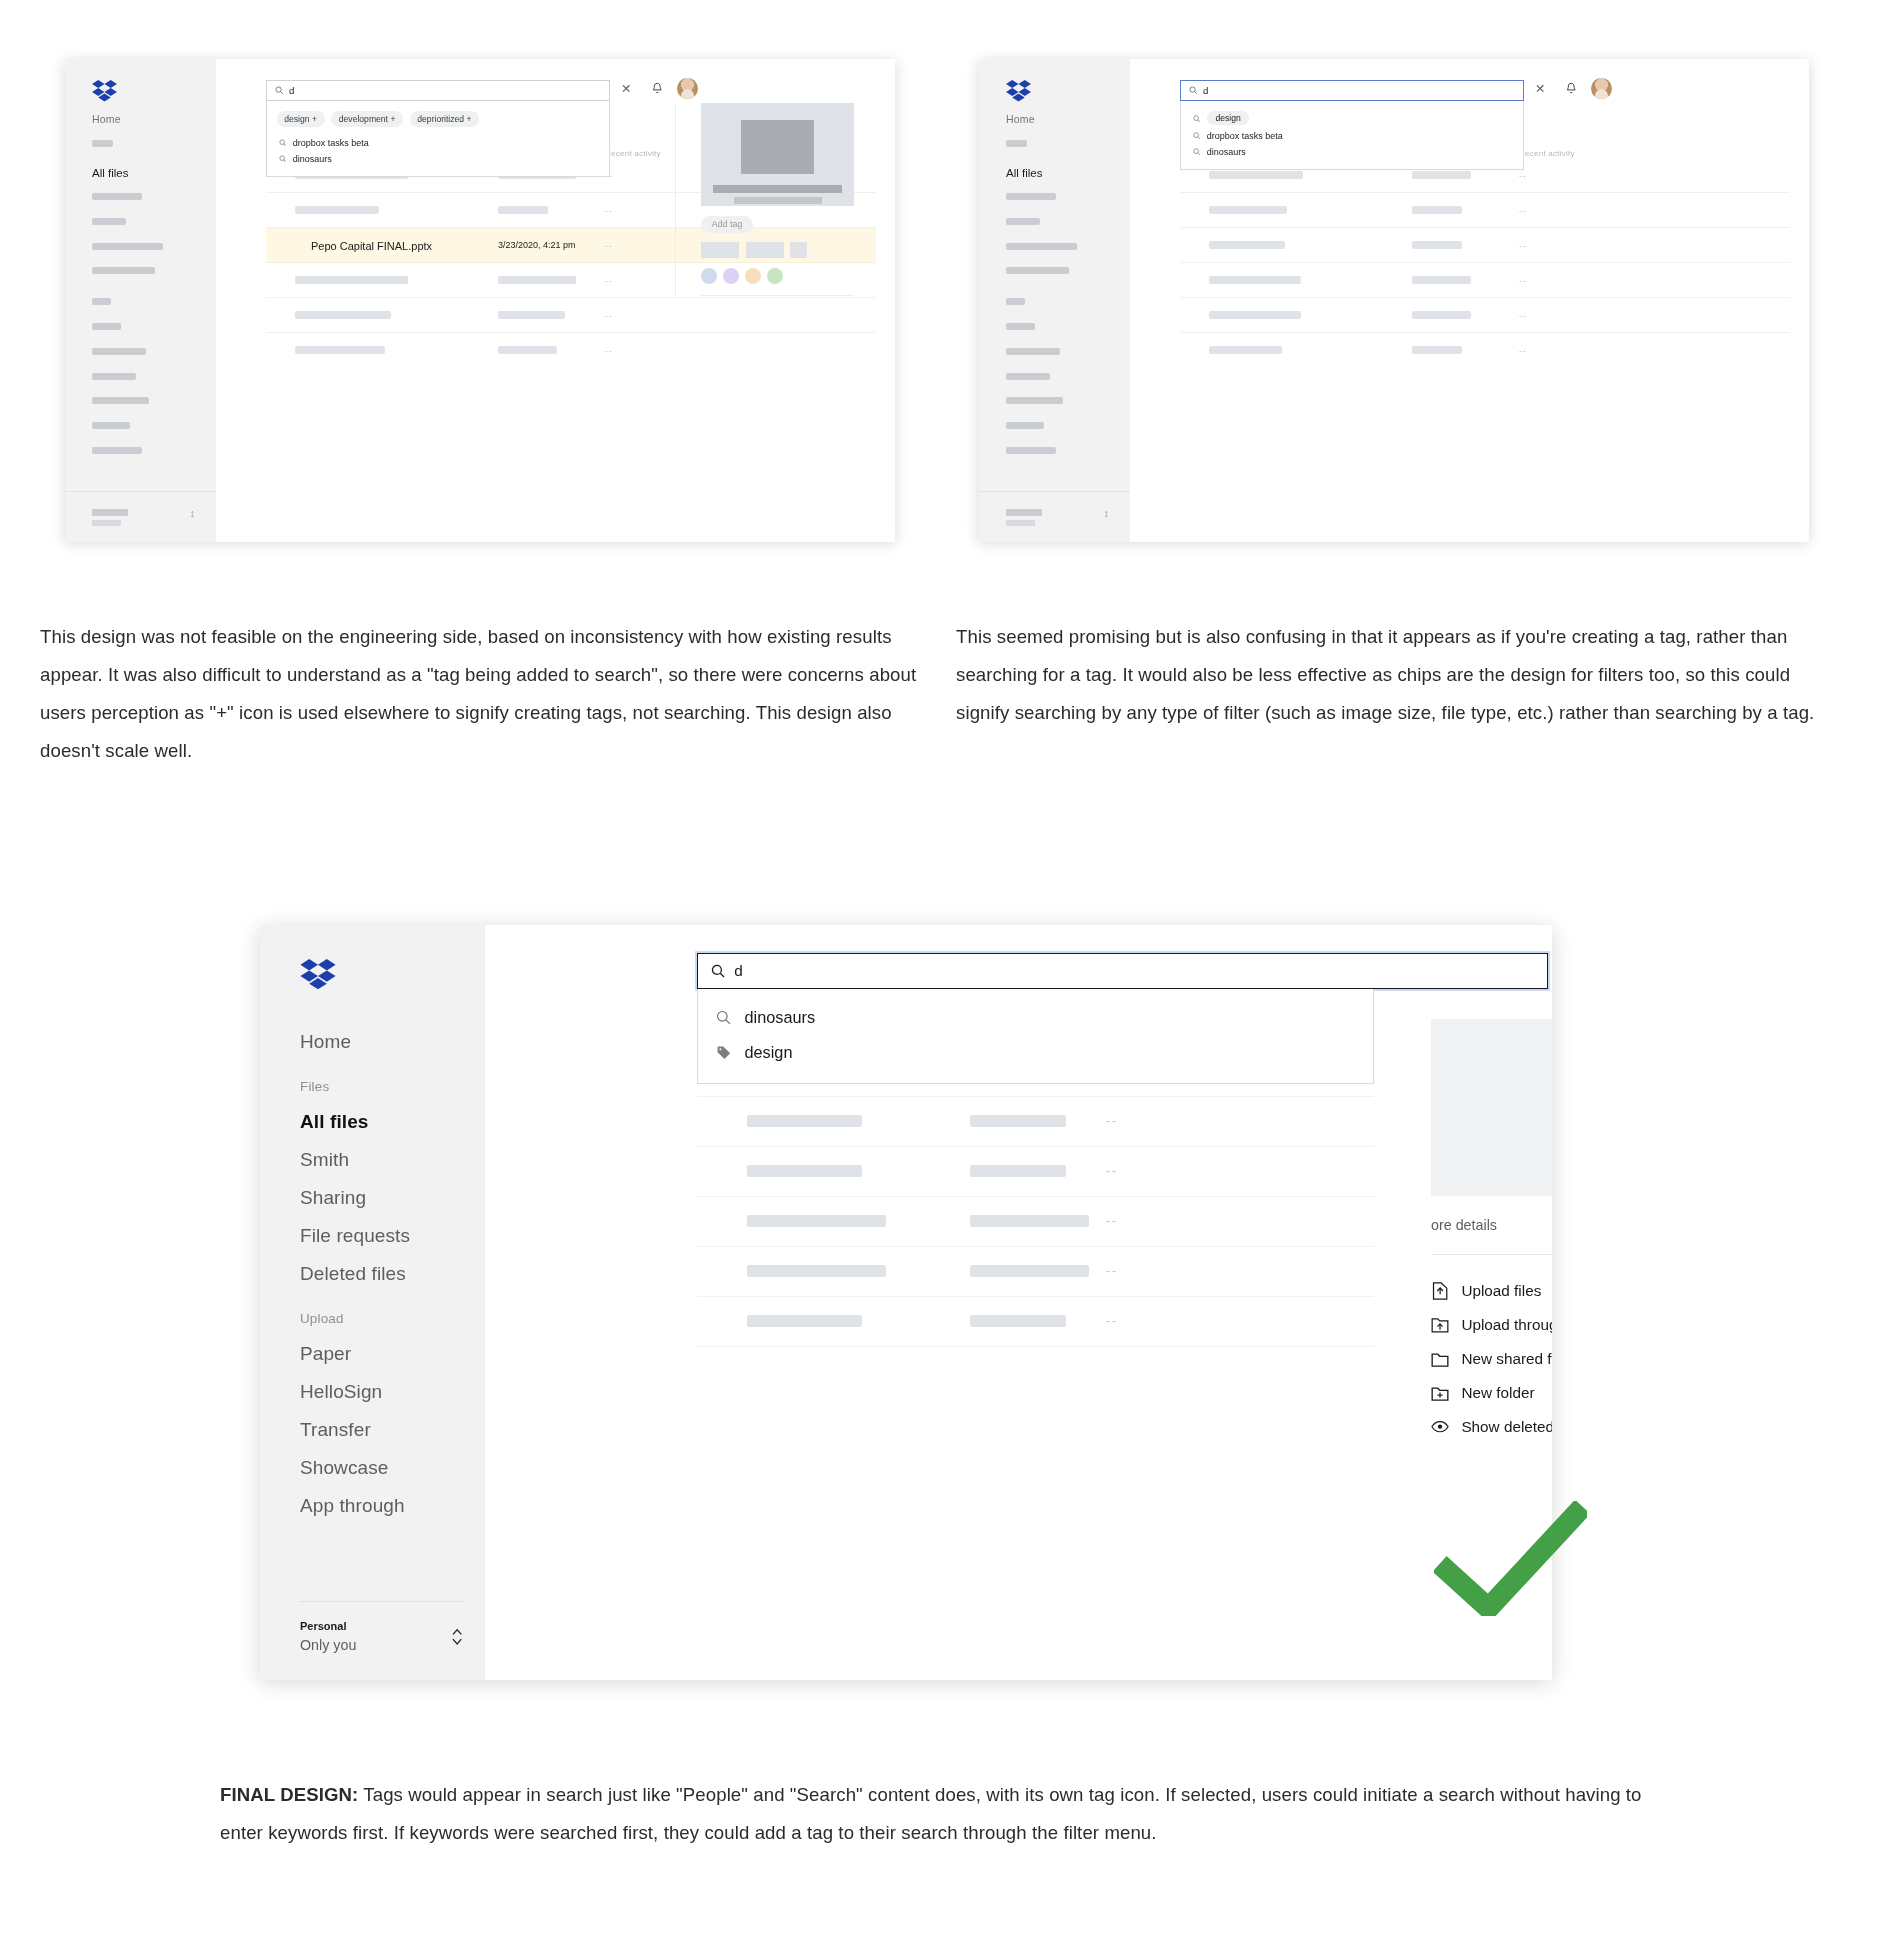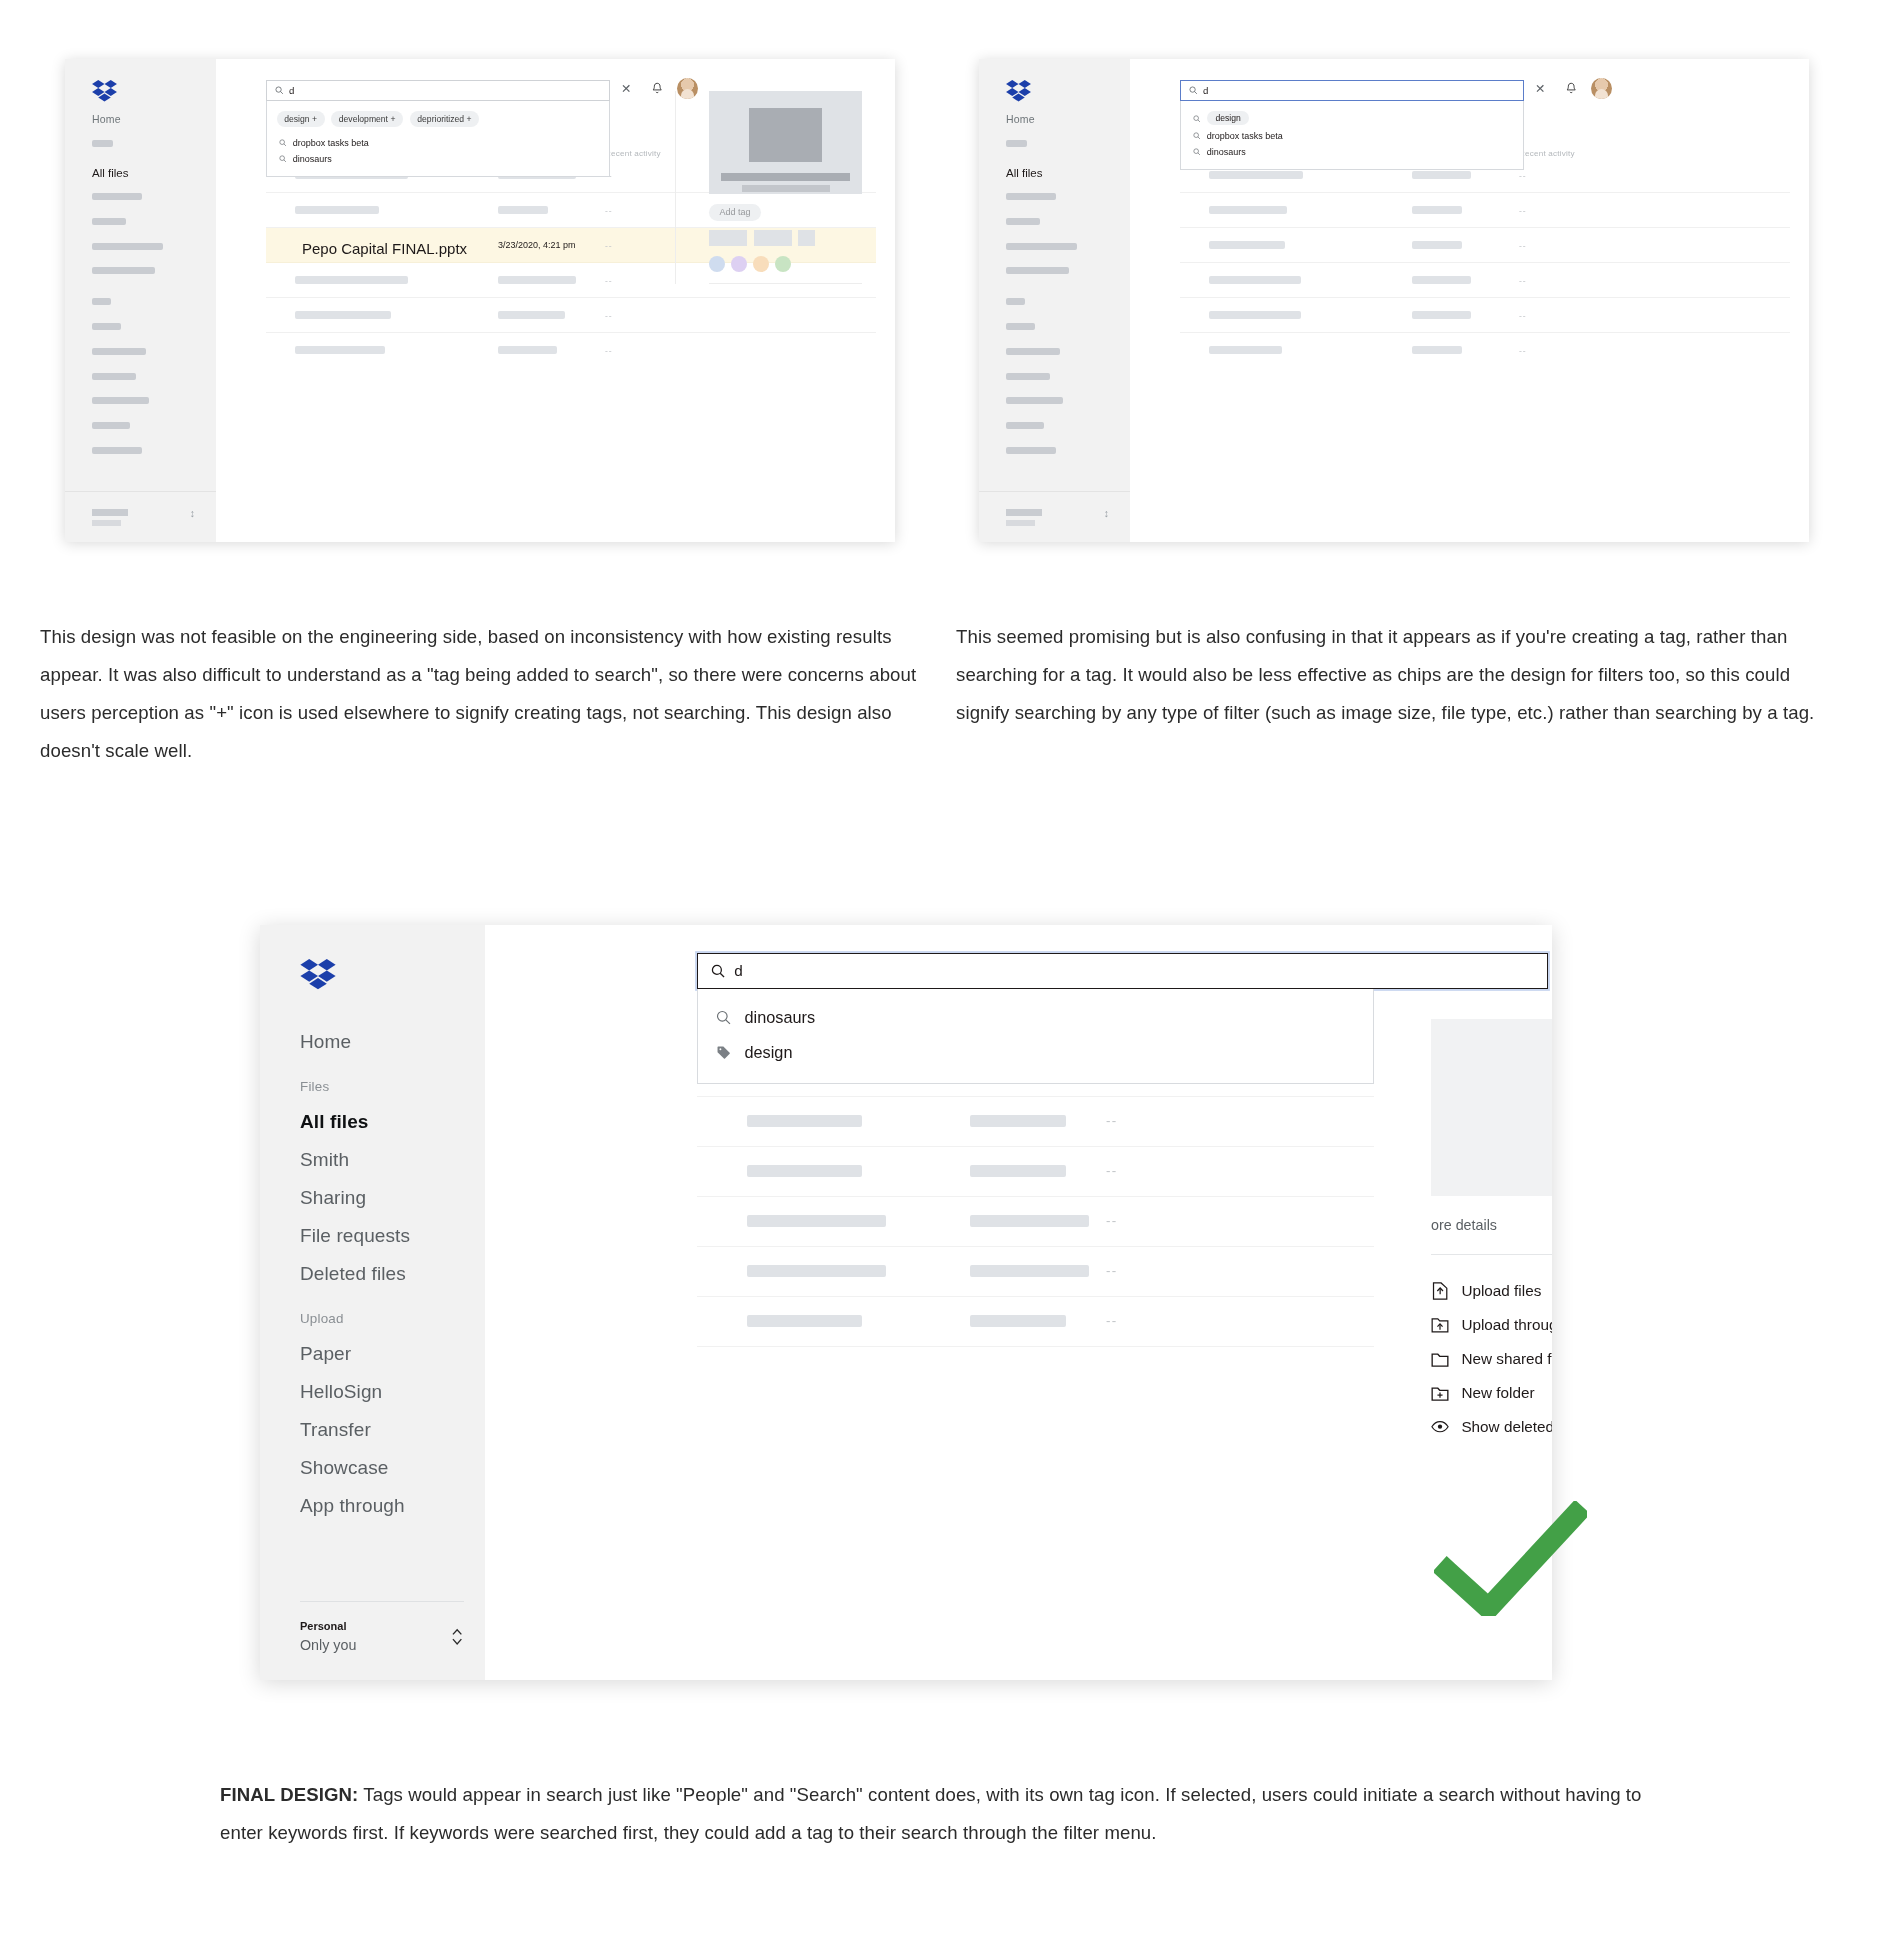--- a/index.html
+++ b/index.html
@@ -96,26 +96,26 @@
     font-size:8.1px; color:#b4b8bc; letter-spacing:0.2px;
   }
   .m-colhdr span { position:absolute; }
 
   .m-rows { position:absolute; left:50px; top:99px; right:19px; }
   .m-row { height:34px; border-bottom:1px solid #f0f0f0; position:relative; }
   .m-row .c1 { position:absolute; left:29px; top:13.4px; height:7.6px; }
   .m-row .c2 { position:absolute; left:232px; top:13.4px; height:7.6px; }
   .m-row .c3 { position:absolute; left:339px; top:13.4px; font-size:8.6px; color:#c4c7cb; letter-spacing:1px; }
   .m-row.hl { background:#fdf7e3; border-bottom-color:#f7f0d8; }
-  .m-row.hl .fname { position:absolute; left:36px; top:11.5px; font-size:15px; color:#1e1919; }
+  .m-row.hl .fname { position:absolute; left:45px; top:11.5px; font-size:11px; color:#1e1919; }
   .m-row.hl .fdate { position:absolute; left:232px; top:11.5px; font-size:9px; color:#1e1919; }
 
   .m-preview {
-    position:absolute; top:32px; width:172px;
-    border-left:1px solid #ededed; padding-left:16px;
+    position:absolute; top:44px; width:172px;
+    border-left:1px solid #ededed; padding-left:8px;
   }
   .m-thumb { width:153px; height:103px; background:#dfe2e6; position:relative; }
   .m-thumb .inner { position:absolute; left:40px; top:17px; width:73px; height:54px; background:#a9adb3; }
   .m-thumb .l1 { position:absolute; left:12.4px; top:82px; width:129px; height:7.6px; background:#a9adb3; }
   .m-thumb .l2 { position:absolute; left:32.5px; top:94px; width:88px; height:6.7px; background:#c3c6cb; }
   .m-tagpill {
     margin-top:9.6px; display:inline-block; background:#eef0f2;
     border-radius:10.5px; padding:3.8px 10.5px; font-size:9px; color:#97999c;
   }
   .m-chipsrow { display:flex; gap:6.7px; margin-top:8.6px; }

